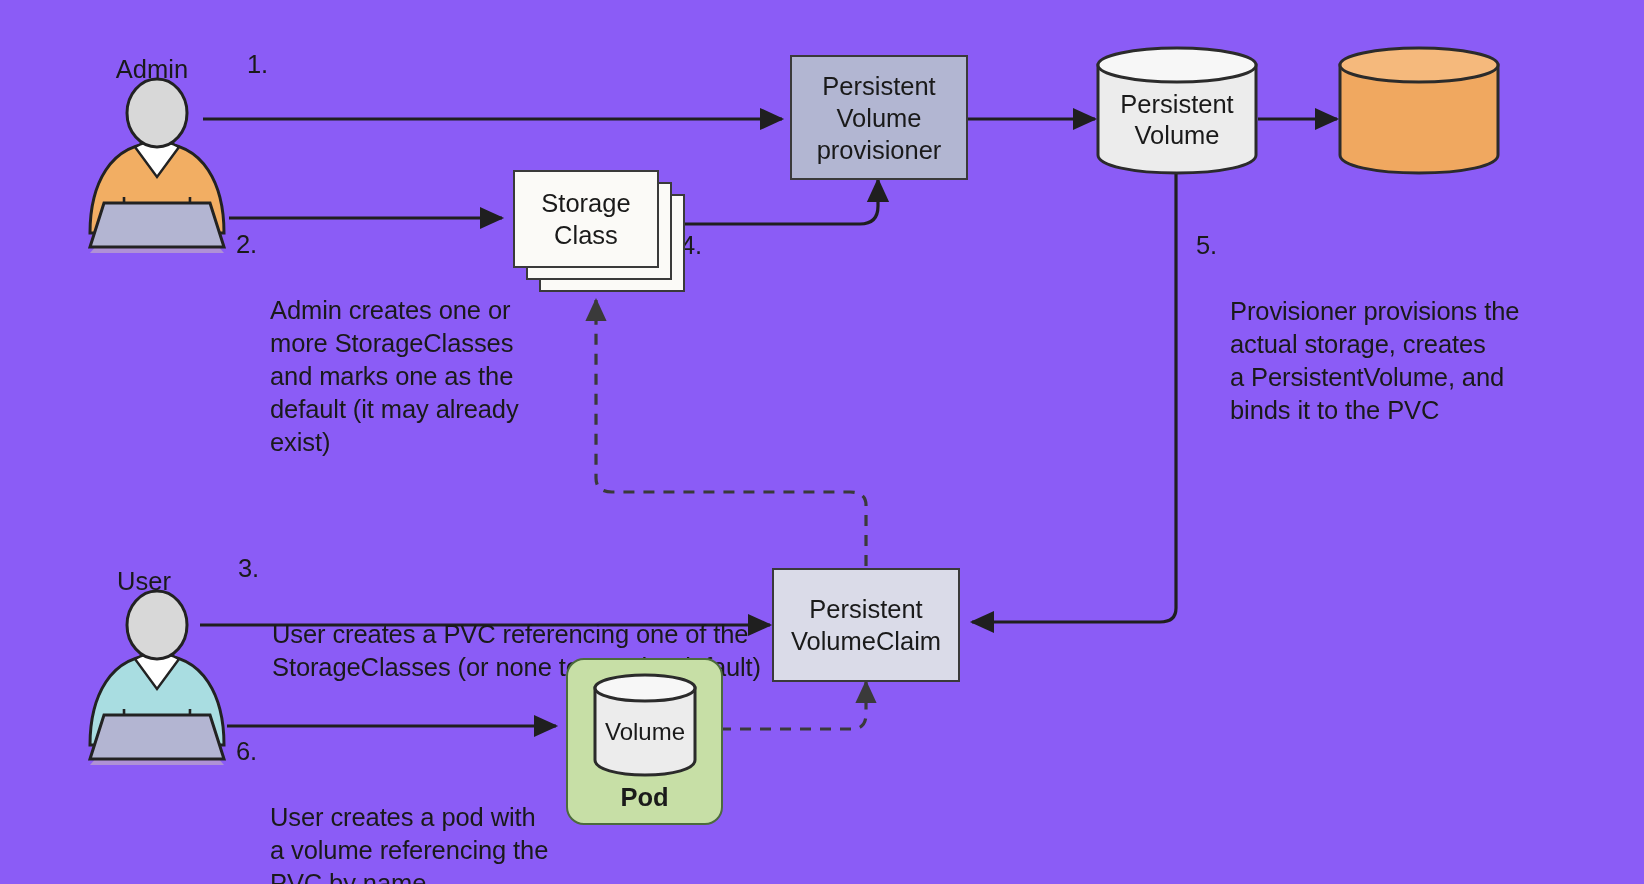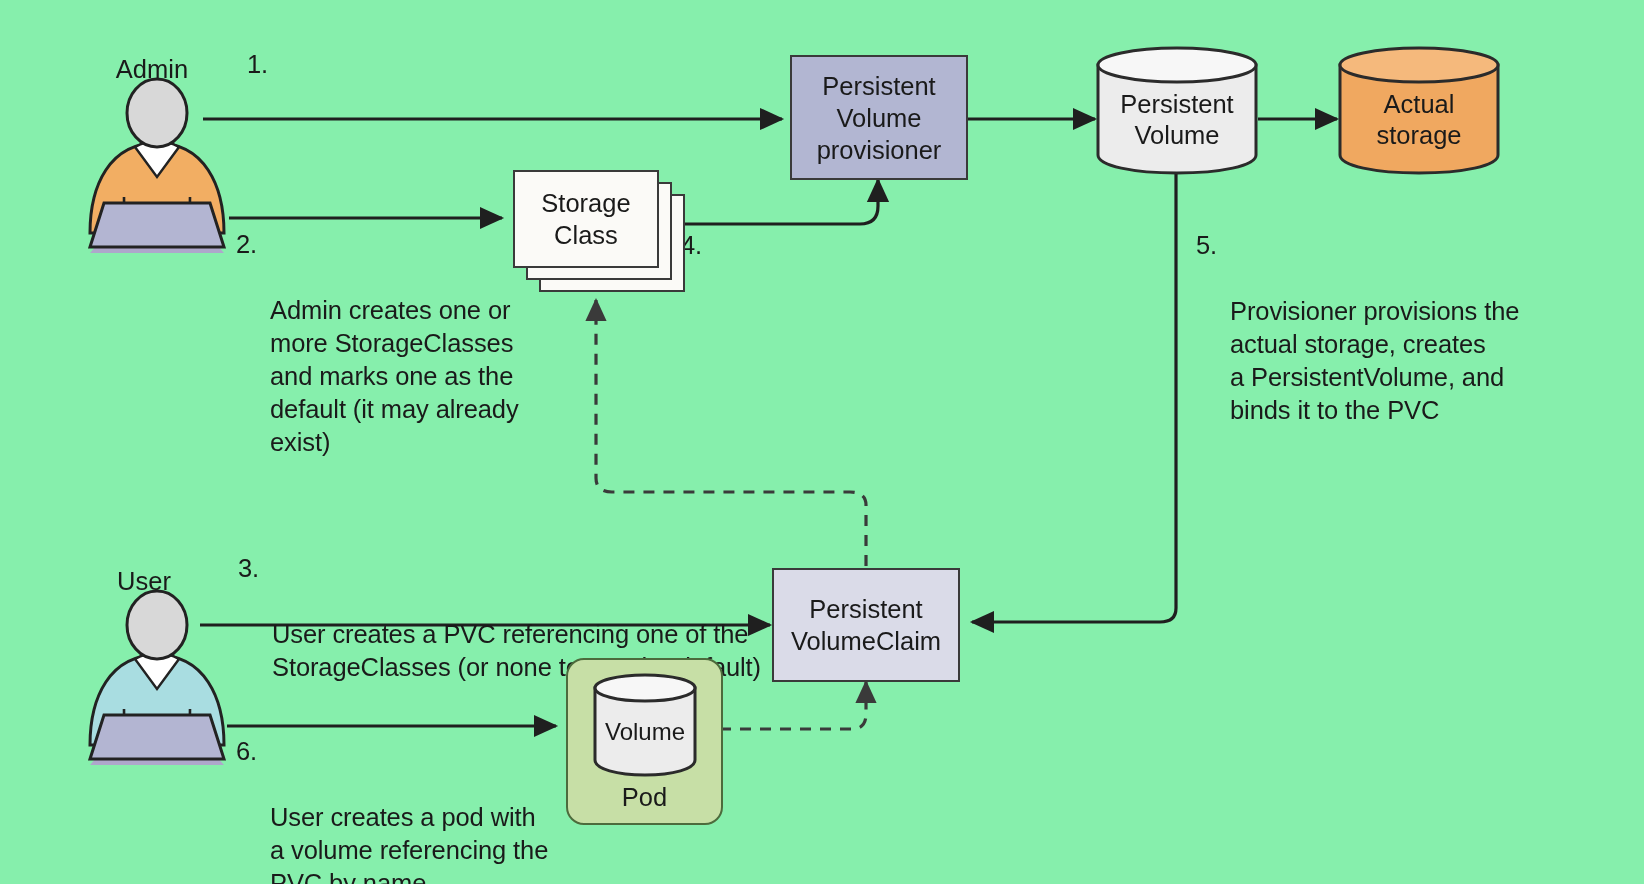--- a/index.html
+++ b/index.html
@@ -4,21 +4,21 @@
 <style>
   html, body {
     margin: 0;
     padding: 0;
     background: #ffffff;
   }
   #stage {
     position: relative;
     width: 1644px;
     height: 884px;
-    background: #86efac;
+    background: #8b5cf6;
     font-family: "Liberation Sans", sans-serif;
     color: #1a1a1a;
     overflow: hidden;
   }
   #edges {
     position: absolute;
     left: 0; top: 0;
     width: 1644px;
     height: 884px;
     pointer-events: none;
@@ -109,20 +109,21 @@
     background: #c7dfa6;
     border: 2.5px solid #4c6b3c;
     border-radius: 18px;
   }
   .pod-label {
     position: absolute;
     left: 0; right: 0;
     text-align: center;
     font-size: 25.5px;
     color: #1a1a1a;
+    font-weight: bold;
   }
 
   
   .person { position: absolute; }
   .person svg { display: block; overflow: visible; }
 </style>
 </head>
 <body>
 
 <div id="stage">
@@ -256,22 +257,20 @@
     </svg>
     <div class="cyl-label" style="top:44px;">Persistent
 Volume</div>
   </div>
 
   <div class="cyl" style="left:1337px; top:45px; width:164px; height:130px;">
     <svg width="164" height="130" viewBox="0 0 164 130">
       <path d="M 3 20 L 3 110 C 3 121 39 128 82 128 C 125 128 161 121 161 110 L 161 20 Z" fill="#f0a860" stroke="#2b2b2b" stroke-width="3"></path>
       <ellipse cx="82" cy="20" rx="79" ry="17" fill="#f5b97c" stroke="#2b2b2b" stroke-width="3"></ellipse>
     </svg>
-    <div class="cyl-label" style="top:44px;">Actual
-storage</div>
   </div>
 
   <div class="node node-pvc" style="left:772px; top:568px; width:188px; height:114px;">
     <span>Persistent
 VolumeClaim</span>
   </div>
 
   <div class="pod" style="left:566px; top:658px; width:157px; height:167px;">
   </div>
   <div class="cyl" style="left:592px; top:672px; width:106px; height:106px;">

